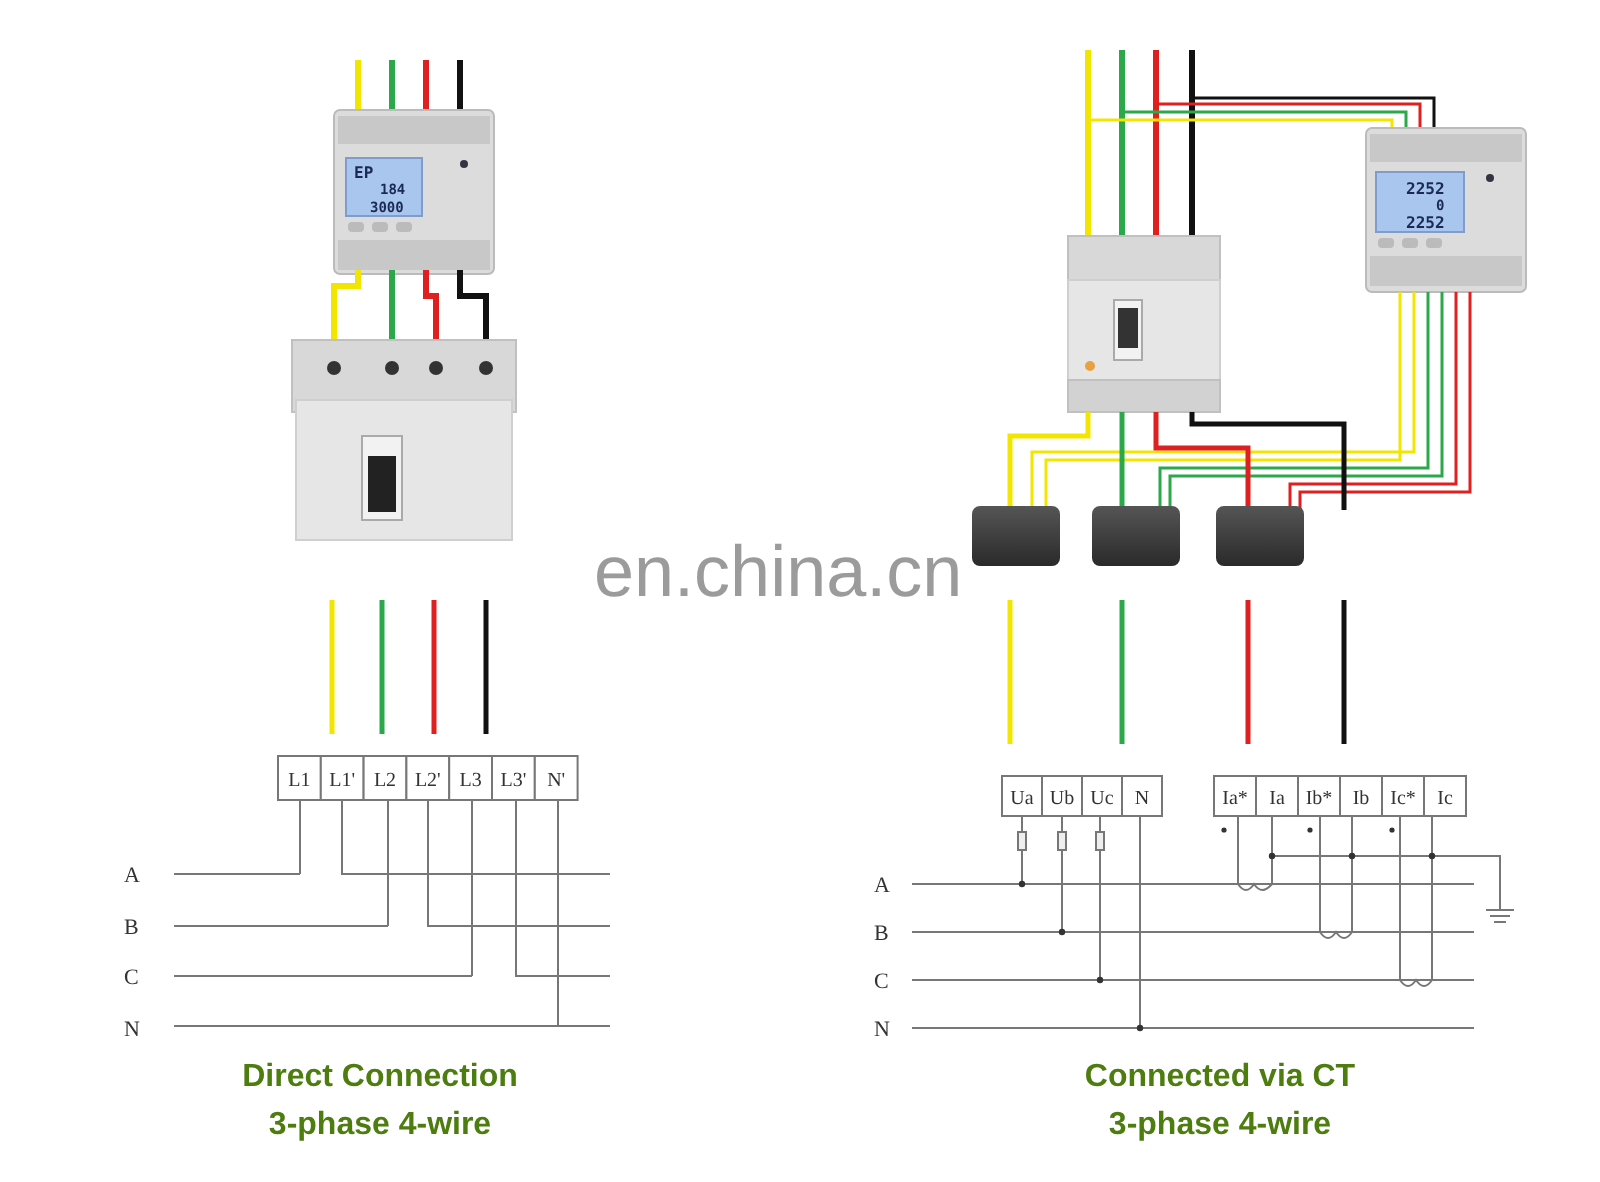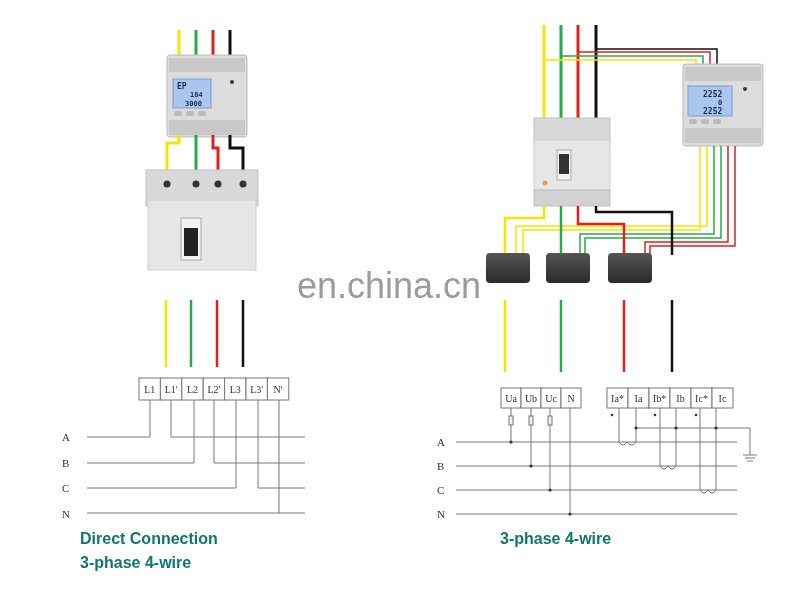--- a/index.html
+++ b/index.html
@@ -1,21 +1,21 @@
 <!DOCTYPE html>
 <html><head>
   <meta charset="utf-8">
   <style>
     html, body { margin: 0; padding: 0; background: #ffffff; }
     body { width: 800px; height: 591px; position: relative; overflow: hidden; font-family: "Liberation Sans", sans-serif; }
     svg { position: absolute; left: 0; top: 0; }
     .term-text { font-family: "Liberation Serif", serif; font-size: 10px; fill: #333; }
     .phase-text { font-family: "Liberation Serif", serif; font-size: 11px; fill: #333; }
     .lcd-text { font-family: "DejaVu Sans Mono", monospace; font-weight: bold; fill: #1a2a55; }
-    .caption { position: absolute; font-family: "Liberation Sans", sans-serif; font-weight: bold; color: #0f766e; font-size: 16px; line-height: 24px; }
+    .caption { position: absolute; text-align: center; font-family: "Liberation Sans", sans-serif; font-weight: bold; color: #4d7c0f; font-size: 16px; line-height: 24px; }
     .watermark { font-family: "Liberation Sans", sans-serif; font-size: 36px; fill: #8a8a8a; opacity: 0.85; }
   </style>
 </head>
 <body>
 
 <svg width="800" height="591" viewBox="0 0 800 591">
   <defs>
     <linearGradient id="ctGrad" x1="0" y1="0" x2="0" y2="1">
       <stop offset="0" stop-color="#555"></stop>
       <stop offset="1" stop-color="#2a2a2a"></stop>
@@ -249,14 +249,15 @@
   </g>
 
   <text class="watermark" x="297" y="298">en.china.cn</text>
 </svg>
 
 <div class="caption" style="left:80px; top:527px; width:220px;">
   <div>Direct Connection</div>
   <div>3-phase 4-wire</div>
 </div>
 <div class="caption" style="left:500px; top:527px; width:220px;">
+  <div>Connected via CT</div>
   <div>3-phase 4-wire</div>
 </div>
 
 </body></html>

